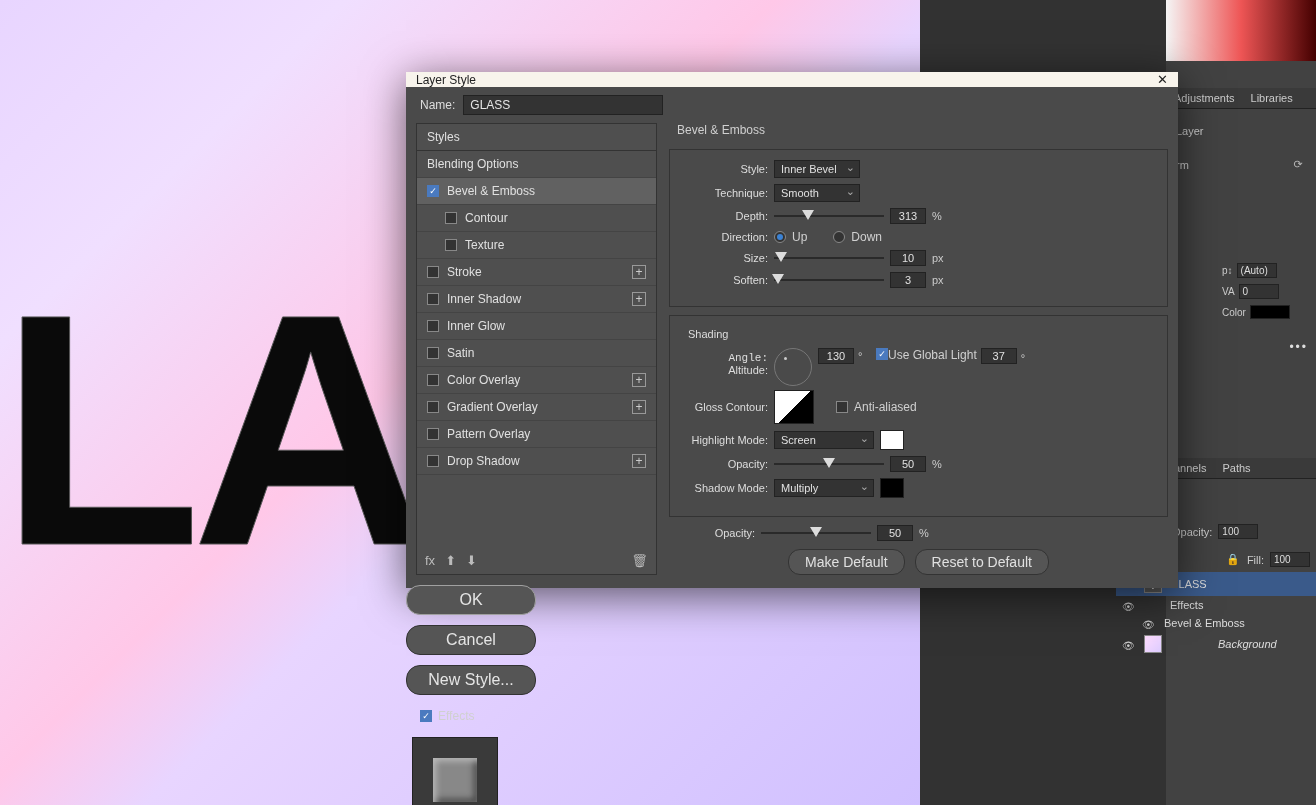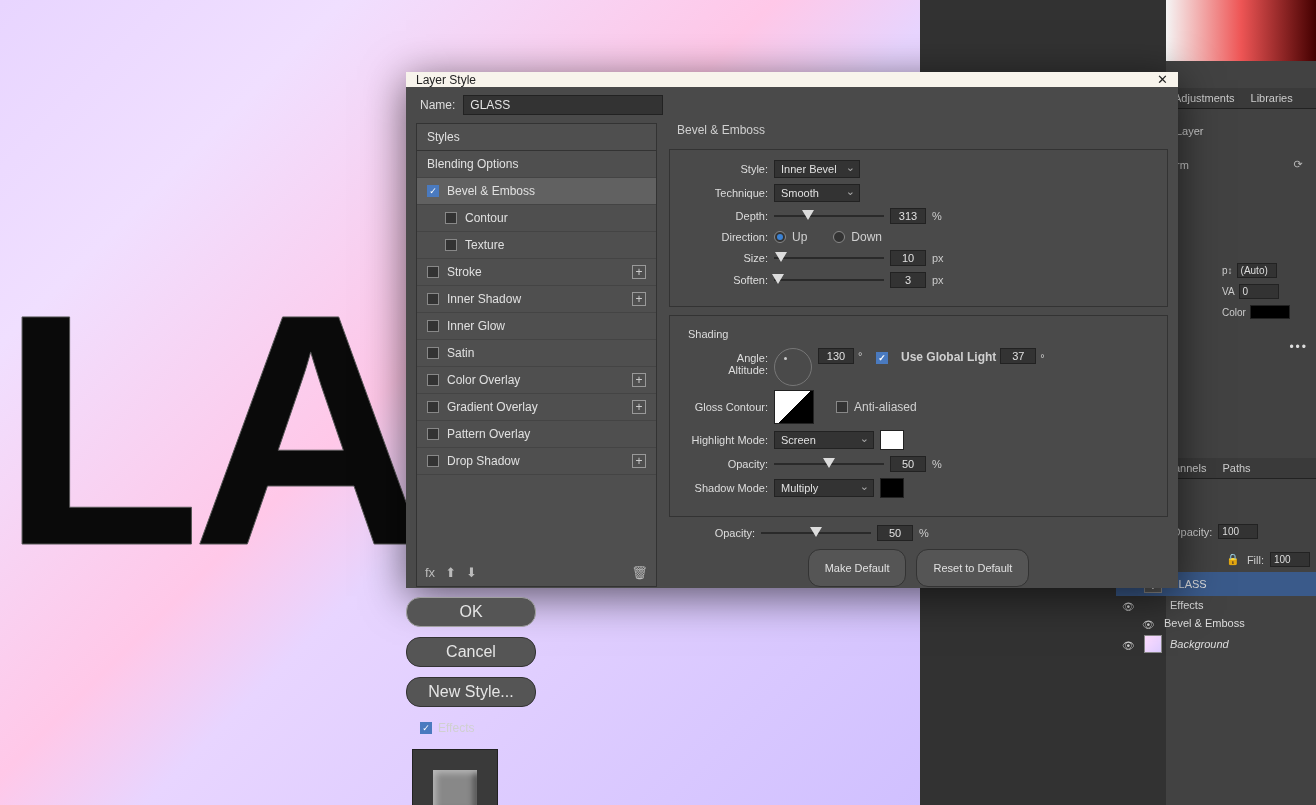--- a/index.html
+++ b/index.html
@@ -65,21 +65,21 @@
 .slider-thumb { position: absolute; top: 1px; width: 0; height: 0; border-left: 6px solid transparent; border-right: 6px solid transparent; border-top: 10px solid #ddd; transform: translateX(-6px); }
 .numbox { width: 36px; background: #333; border: 1px solid #222; color: #e0e0e0; text-align: center; font-size: 11px; padding: 1px 2px; }
 .unit { color: #ccc; font-size: 11px; min-width: 14px; }
 .radio { width: 12px; height: 12px; border-radius: 50%; border: 1px solid #888; background: #333; display: inline-flex; align-items: center; justify-content: center; }
 .radio.on::after { content: ""; width: 6px; height: 6px; border-radius: 50%; background: #3b82d4; }
 .angle-dial { width: 38px; height: 38px; border: 1px solid #777; border-radius: 50%; position: relative; background: #4a4a4a; }
 .angle-dial .dot { position: absolute; width: 3px; height: 3px; background: #ccc; border-radius: 50%; left: 9px; top: 8px; }
 .contour-swatch { width: 40px; height: 34px; border: 1px solid #222; background: linear-gradient(135deg, #fff 50%, #000 50%); }
 .color-swatch { width: 24px; height: 20px; border: 1px solid #222; }
 .btn-row { display: flex; gap: 10px; justify-content: center; margin-top: 8px; }
-.btn { background: #555; border: 1px solid #333; border-radius: 12px; padding: 12px 16px; color: #e0e0e0; font-size: 11px; cursor: pointer; }
+.btn { background: #555; border: 1px solid #333; border-radius: 12px; padding: 4px 16px; color: #e0e0e0; font-size: 14px; cursor: pointer; }
 
 
 .actions-col { width: 130px; display: flex; flex-direction: column; gap: 10px; align-items: stretch; }
 .act-btn { background: #555; border: 1px solid #333; border-radius: 14px; padding: 5px 0; text-align: center; color: #e5e5e5; font-size: 16px; cursor: pointer; }
 .act-btn.primary { border: 1px solid #a0a0a0; }
 .preview-row { display: flex; align-items: center; gap: 6px; margin: 4px 0 4px 14px; }
 .preview-thumb { width: 86px; height: 86px; background: #3a3a3a; border: 1px solid #222; margin-left: 6px; display:flex; align-items:center; justify-content:center; }
 .preview-thumb .bevel { width: 44px; height: 44px; background: #888; box-shadow: inset 3px 3px 6px #bbb, inset -3px -3px 6px #444; }
 
 
@@ -158,21 +158,21 @@
     <span style="width:18px;"></span>
     <span>Effects</span>
   </div>
   <div class="layer-row" style="padding-left:26px;">
     <span class="eye"></span>
     <span>Bevel &amp; Emboss</span>
   </div>
   <div class="layer-row">
     <span class="eye"></span>
     <span class="layer-thumb"></span>
-    <span style="font-style:italic;">Background</span>
+    <span style="font-style:italic;margin-left:48px;">Background</span>
   </div>
 </div>
 
 <div class="dialog">
   <div class="titlebar">
     <span>Layer Style</span>
     <span class="close-x">✕</span>
   </div>
   <div class="name-row">
     <span>Name:</span>
@@ -312,30 +312,30 @@
               <div class="slider-thumb" style="left:4%;"></div>
             </div>
           <input class="numbox" value="3" style="">
           <span class="unit">px</span>
         </div>
       </div>
 
       <div class="group">
         <div class="subhead">Shading</div>
         <div class="frow" style="align-items:flex-start;">
-          <span class="flabel" style="padding-top:4px;">Angle:</span>
+          <span class="flabel" style="padding-top:4px;font-family:Liberation Mono, monospace;">Angle:</span>
           <div class="angle-dial">
               <div class="dot"></div>
             </div>
           <div style="display:flex;flex-direction:row;gap:4px;">
             <div style="display:flex;gap:4px;align-items:center;">
               <input class="numbox" value="130" style="">
               <span class="unit">°</span>
             </div>
-            <div style="display:flex;gap:13px;align-items:flex-end;font-weight:bold;">
+            <div style="display:flex;gap:0;align-items:flex-start;">
               <span class="chk on"></span>
               <span>Use Global Light</span>
             </div>
             <div style="display:flex;gap:4px;align-items:flex-end;">
               <input class="numbox" value="37" style="">
               <span class="unit">°</span>
             </div>
           </div>
         </div>
         <div class="frow" style="margin-top:-28px;">

